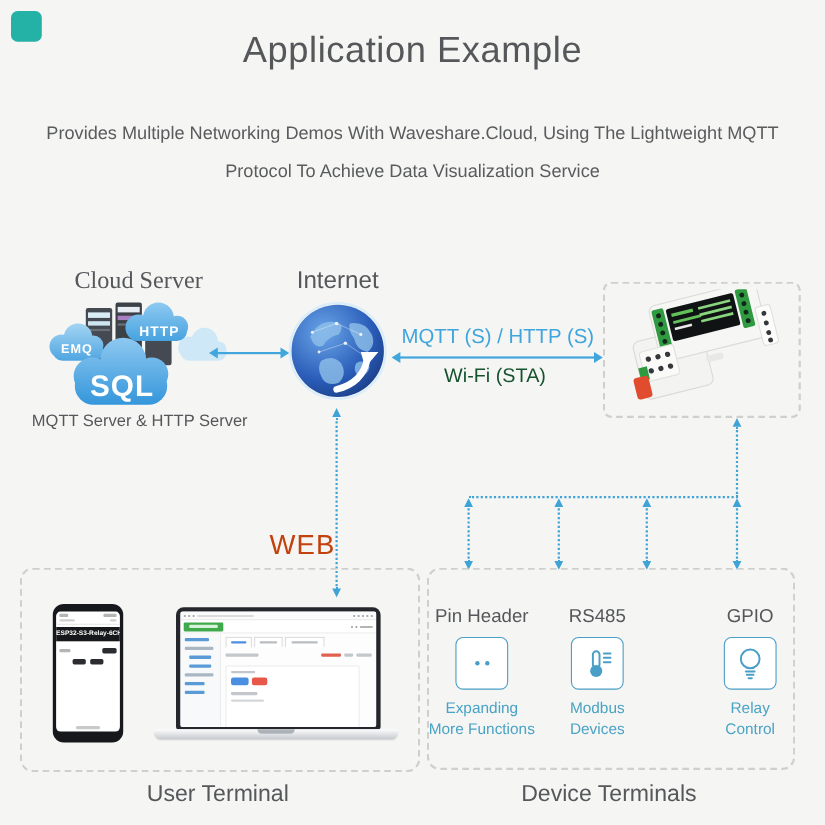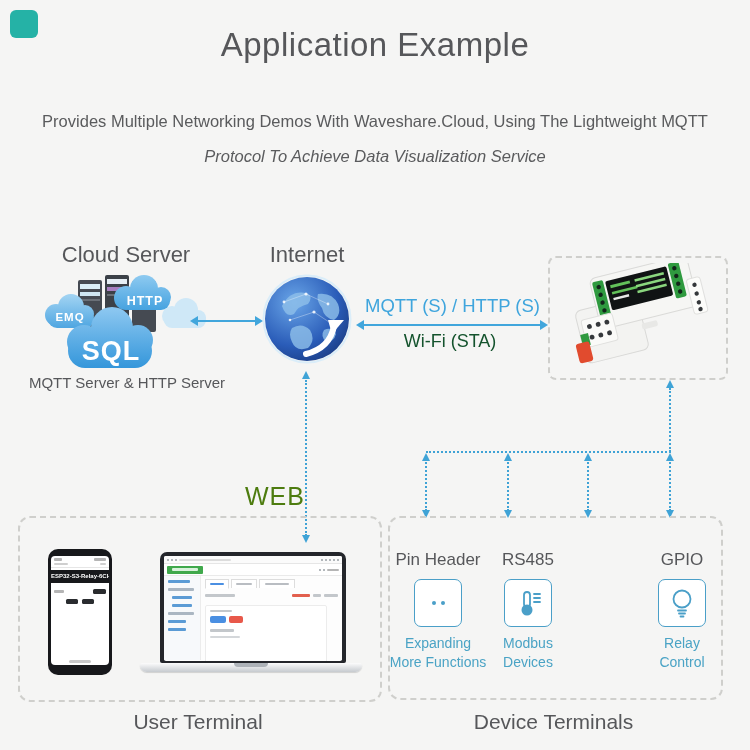--- a/index.html
+++ b/index.html
@@ -22,21 +22,21 @@
   .ah-right{border-top:5px solid transparent;border-bottom:5px solid transparent;border-left:8px solid #41a6dc;}
   .ah-up   {border-left:4.5px solid transparent;border-right:4.5px solid transparent;border-bottom:8px solid #3fa3d6;}
   .ah-down {border-left:4.5px solid transparent;border-right:4.5px solid transparent;border-top:8px solid #3fa3d6;}
 
   
   .vdot{position:absolute;width:0;border-left:2px dotted #3fa3d6;}
   .hdot{position:absolute;height:0;border-top:2px dotted #3fa3d6;}
 
   .link-blue{position:absolute;color:#3fa5dd;font-size:18.5px;text-align:center;}
   .link-gray{position:absolute;color:#14532d;font-size:18px;text-align:center;}
-  .web-label{position:absolute;color:#4d7c0f;font-size:25px;letter-spacing:1px;text-align:center;}
+  .web-label{position:absolute;color:#c2410c;font-size:25px;letter-spacing:1px;text-align:center;}
 
   .dashbox{position:absolute;border:2px dashed #cfcfcc;border-radius:12px;}
 
   
   .dt-col{position:absolute;width:100px;text-align:center;}
   .dt-label{font-size:17px;color:#56575a;}
   .icon-box{margin:9px auto 0;width:46px;height:46px;background:#ffffff;border:1.5px solid #4a9fc8;border-radius:7px;
             display:flex;align-items:center;justify-content:center;}
   .dt-cap{margin-top:7px;font-size:14px;line-height:19px;color:#4aa3c5;}
   .pin-dots{display:flex;gap:5px;}
@@ -78,23 +78,23 @@
 </style>
 </head>
 <body>
 
 <div class="stage">
 
   <div class="corner-mark"></div>
 
   <div class="title">Application Example</div>
   <div class="subtitle" style="top:112px;">Provides Multiple Networking Demos With Waveshare.Cloud, Using The Lightweight MQTT</div>
-  <div class="subtitle" style="top:147px;font-style:italic;">Protocol To Achieve Data Visualization Service</div>
-
-  <div class="sec-label" style="left:38px;top:242px;width:176px;">Cloud Server</div>
+  <div class="subtitle" style="top:147px;">Protocol To Achieve Data Visualization Service</div>
+
+  <div class="sec-label" style="left:38px;top:242px;width:176px;font-family:Liberation Serif, serif;">Cloud Server</div>
 
   <svg class="abs" style="left:38px;top:268px;" width="176" height="108" viewBox="0 0 176 108">
     <defs>
       <linearGradient id="lg1" gradientUnits="userSpaceOnUse" x1="0" y1="8" x2="0" y2="46">
         <stop offset="0" stop-color="#8cc9f0"></stop>
           <stop offset="1" stop-color="#3e9ede"></stop>
       </linearGradient>
       <linearGradient id="lg2" gradientUnits="userSpaceOnUse" x1="0" y1="28" x2="0" y2="62">
         <stop offset="0" stop-color="#9fd2f2"></stop>
           <stop offset="1" stop-color="#4aa3e0"></stop>
@@ -369,21 +369,21 @@
           <i></i>
           <i></i>
         </span>
     </div>
     <div class="dt-cap">
       <div>Expanding</div>
       <div>More Functions</div>
     </div>
   </div>
 
-  <div class="dt-col" style="left:478px;top:550px;">
+  <div class="dt-col" style="left:493px;top:550px;">
     <div class="dt-label">RS485</div>
     <div class="icon-box">
       <svg width="30" height="30" viewBox="0 0 30 30" fill="none" stroke="#4a9fc8" stroke-width="1.8" stroke-linecap="round">
         <rect x="11" y="4" width="6" height="15" rx="3"></rect>
         <circle cx="14" cy="22" r="5.5" fill="#4a9fc8" stroke="none"></circle>
         <line x1="21" y1="6" x2="27" y2="6"></line>
         <line x1="21" y1="10" x2="27" y2="10"></line>
         <line x1="21" y1="14" x2="27" y2="14"></line>
       </svg>
     </div>

